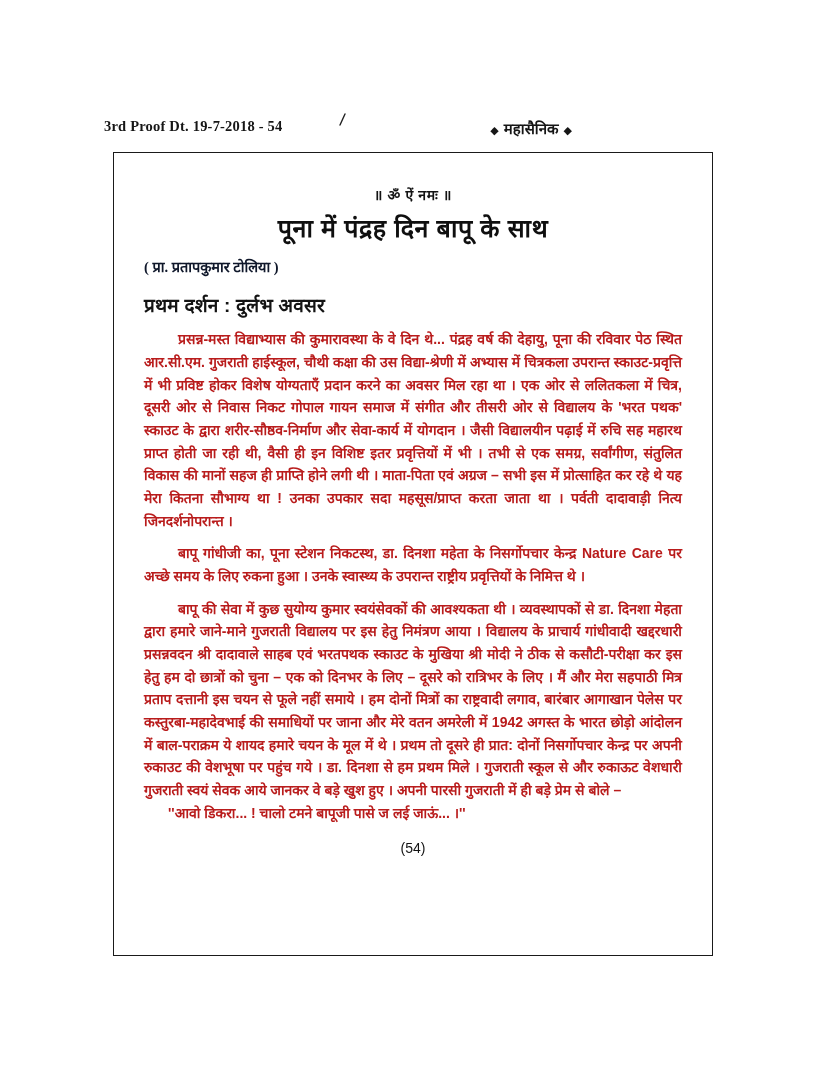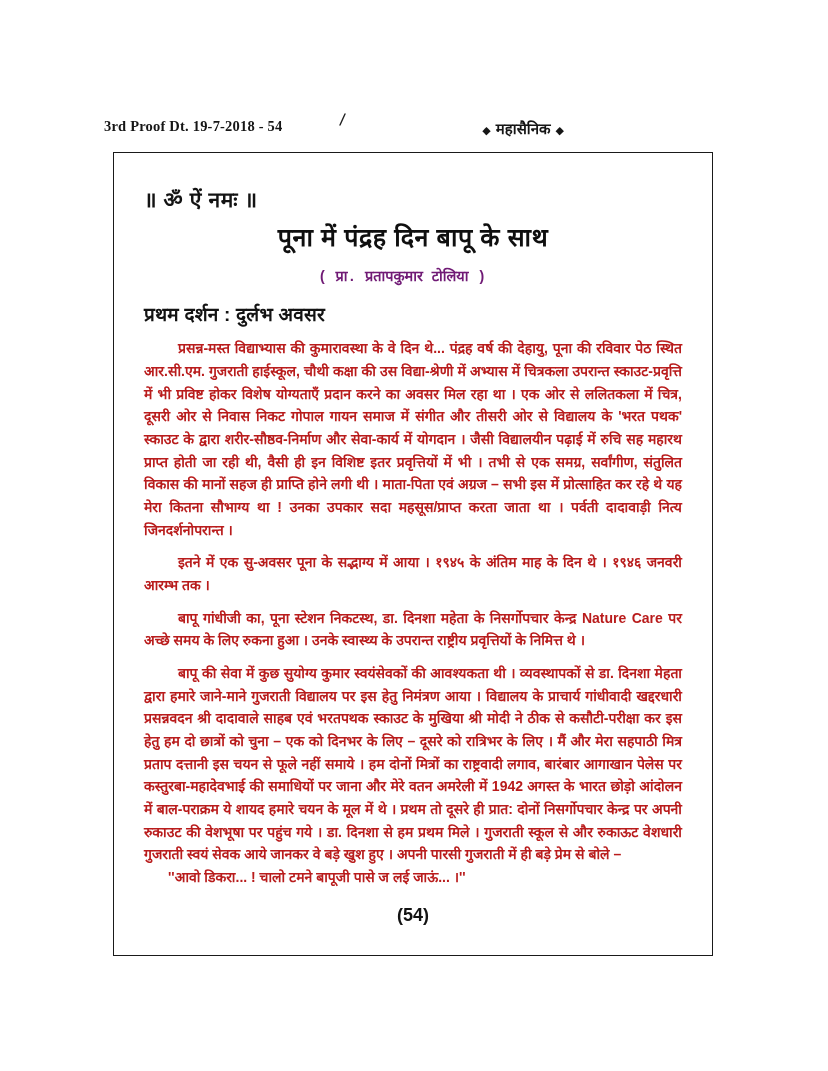--- a/index.html
+++ b/index.html
@@ -37,21 +37,21 @@
   .proof-tick {
     position: absolute;
     left: 338px;
     top: -6px;
     width: 16px;
     height: 16px;
   }
   .proof-tick svg { display: block; }
   .magazine-name {
     position: absolute;
-    right: 88px;
+    right: 80px;
     top: 0px;
     font-family: "Liberation Sans", "DejaVu Sans", sans-serif;
     font-size: 15px;
     font-weight: bold;
     color: #161616;
     white-space: nowrap;
   }
   .magazine-name .dot {
     font-size: 11px;
     vertical-align: middle;
@@ -69,44 +69,44 @@
     background: #fff;
   }
   .frame-inner {
     position: absolute;
     left: 0; top: 0; right: 0; bottom: 0;
     padding: 26px 30px 14px 30px;
     box-sizing: border-box;
   }
 
   .invocation {
-    text-align: left;
+    text-align: center;
     font-family: "Liberation Sans", "DejaVu Sans", sans-serif;
-    font-size: 21px;
+    font-size: 14px;
     font-weight: bold;
     letter-spacing: 0.6px;
     color: #131313;
     margin: 6px 0 0 0;
   }
   .doc-title {
     text-align: center;
     font-family: "Liberation Sans", "DejaVu Sans", sans-serif;
     font-size: 25px;
     font-weight: bold;
     letter-spacing: 0.6px;
     color: #0f0f0f;
     margin: 9px 0 0 0;
     line-height: 1.25;
   }
   .byline {
-    text-align: center;
-    font-family: Liberation Mono, monospace;
+    text-align: left;
+    font-family: Liberation Serif, serif;
     font-size: 14.5px;
     font-weight: bold;
-    color: #701a75;
+    color: #0f172a;
     margin: 12px 22px 0 0;
   }
   .section-head {
     font-family: "Liberation Sans", "DejaVu Sans", sans-serif;
     font-size: 19px;
     font-weight: bold;
     color: #131313;
     margin: 16px 0 0 0;
     letter-spacing: 0.2px;
   }
@@ -121,22 +121,22 @@
     text-indent: 34px;
     -webkit-font-smoothing: antialiased;
   }
   .body-text.quote {
     text-indent: 24px;
     margin-top: 0;
   }
   .page-number {
     text-align: center;
     font-family: "Liberation Sans", "DejaVu Sans", sans-serif;
-    font-size: 18px;
-    font-weight: bold;
+    font-size: 14px;
+    font-weight: normal;
     color: #131313;
     margin-top: 16px;
   }
 </style>
 </head>
 <body>
 
 <div class="page">
 
   <div class="header-row">
@@ -156,21 +156,20 @@
 
       <div class="invocation">॥ ॐ ऐं नमः ॥</div>
 
       <h1 class="doc-title">पूना में पंद्रह दिन बापू के साथ</h1>
 
       <div class="byline">( प्रा. प्रतापकुमार टोलिया )</div>
 
       <div class="section-head">प्रथम दर्शन : दुर्लभ अवसर</div>
 
       <p class="body-text">प्रसन्न-मस्त विद्याभ्यास की कुमारावस्था के वे दिन थे... पंद्रह वर्ष की देहायु, पूना की रविवार पेठ स्थित आर.सी.एम. गुजराती हाईस्कूल, चौथी कक्षा की उस विद्या-श्रेणी में अभ्यास में चित्रकला उपरान्त स्काउट-प्रवृत्ति में भी प्रविष्ट होकर विशेष योग्यताएँ प्रदान करने का अवसर मिल रहा था । एक ओर से ललितकला में चित्र, दूसरी ओर से निवास निकट गोपाल गायन समाज में संगीत और तीसरी ओर से विद्यालय के 'भरत पथक' स्काउट के द्वारा शरीर-सौष्ठव-निर्माण और सेवा-कार्य में योगदान । जैसी विद्यालयीन पढ़ाई में रुचि सह महारथ प्राप्त होती जा रही थी, वैसी ही इन विशिष्ट इतर प्रवृत्तियों में भी । तभी से एक समग्र, सर्वांगीण, संतुलित विकास की मानों सहज ही प्राप्ति होने लगी थी । माता-पिता एवं अग्रज – सभी इस में प्रोत्साहित कर रहे थे यह मेरा कितना सौभाग्य था ! उनका उपकार सदा महसूस/प्राप्त करता जाता था । पर्वती दादावाड़ी नित्य जिनदर्शनोपरान्त ।</p>
-      <p class="body-text">इतने में एक सु-अवसर पूना के सद्भाग्य में आया । १९४५ के अंतिम माह के दिन थे । १९४६ जनवरी आरम्भ तक ।</p>
       <p class="body-text">बापू गांधीजी का, पूना स्टेशन निकटस्थ, डा. दिनशा महेता के निसर्गोपचार केन्द्र Nature Care पर अच्छे समय के लिए रुकना हुआ । उनके स्वास्थ्य के उपरान्त राष्ट्रीय प्रवृत्तियों के निमित्त थे ।</p>
       <p class="body-text">बापू की सेवा में कुछ सुयोग्य कुमार स्वयंसेवकों की आवश्यकता थी । व्यवस्थापकों से डा. दिनशा मेहता द्वारा हमारे जाने-माने गुजराती विद्यालय पर इस हेतु निमंत्रण आया । विद्यालय के प्राचार्य गांधीवादी खद्दरधारी प्रसन्नवदन श्री दादावाले साहब एवं भरतपथक स्काउट के मुखिया श्री मोदी ने ठीक से कसौटी-परीक्षा कर इस हेतु हम दो छात्रों को चुना – एक को दिनभर के लिए – दूसरे को रात्रिभर के लिए । मैं और मेरा सहपाठी मित्र प्रताप दत्तानी इस चयन से फूले नहीं समाये । हम दोनों मित्रों का राष्ट्रवादी लगाव, बारंबार आगाखान पेलेस पर कस्तुरबा-महादेवभाई की समाधियों पर जाना और मेरे वतन अमरेली में 1942 अगस्त के भारत छोड़ो आंदोलन में बाल-पराक्रम ये शायद हमारे चयन के मूल में थे । प्रथम तो दूसरे ही प्रात: दोनों निसर्गोपचार केन्द्र पर अपनी रुकाउट की वेशभूषा पर पहुंच गये । डा. दिनशा से हम प्रथम मिले । गुजराती स्कूल से और रुकाऊट वेशधारी गुजराती स्वयं सेवक आये जानकर वे बड़े खुश हुए । अपनी पारसी गुजराती में ही बड़े प्रेम से बोले –</p>
       <p class="body-text quote">''आवो डिकरा... ! चालो टमने बापूजी पासे ज लई जाऊं... ।''</p>
 
       <div class="page-number">(54)</div>
 
     </div>
   </div>
 
 </div>

